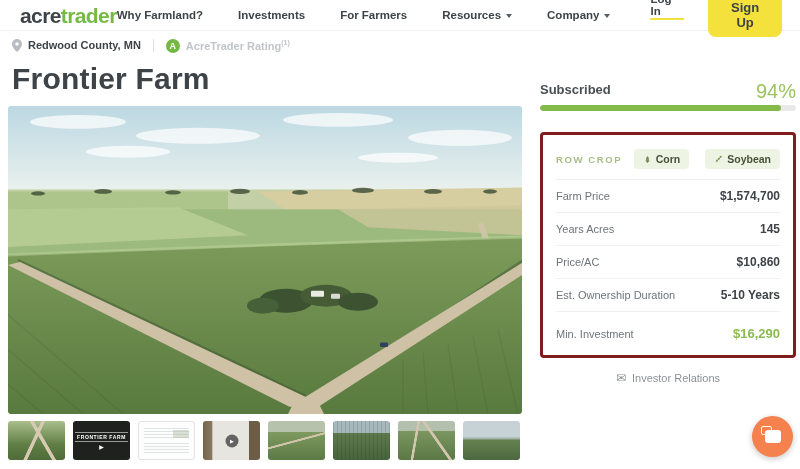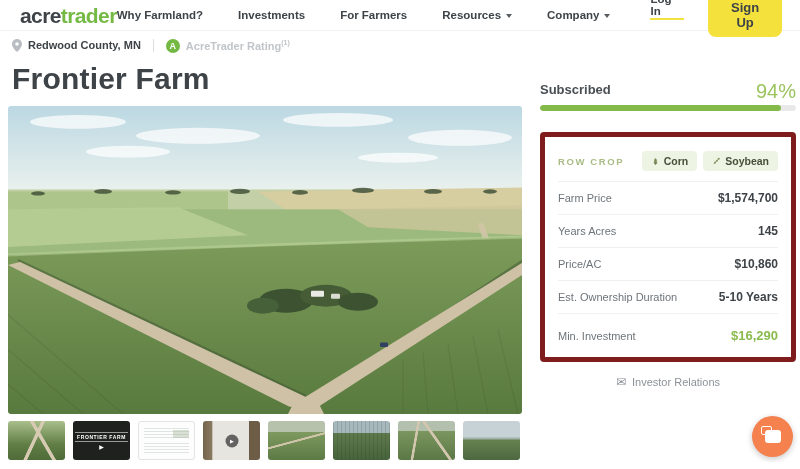--- a/index.html
+++ b/index.html
@@ -60,24 +60,24 @@
   .t8 { background:linear-gradient(180deg, #c7d2d6 0 40%, #9fb0a4 45%, #66814f 50%, #4d6840 100%); }
 
   
   .right-col { position:absolute; top:50px; left:540px; width:256px; }
   .sub-row { display:flex; justify-content:space-between; align-items:flex-end; }
   .sub-label { font-size:13px; color:#4a4f54; font-weight:600; padding-bottom:4px; }
   .sub-pct { font-size:20px; color:#9cc45e; font-weight:500; line-height:1; }
   .progress { height:6px; border-radius:3px; background:#e9e9e9; margin-top:4px; overflow:hidden; }
   .progress-fill { height:100%; border-radius:3px; background:#83ba49; }
 
-  .card { border:5px solid #7f1d1d; border-radius:4px; margin-top:21px; padding:3px 13px 14px; background:#fff; }
+  .card { border:3px solid #7f1d1d; border-radius:4px; margin-top:21px; padding:3px 13px 14px; background:#fff; }
   .crop-row { display:flex; justify-content:space-between; align-items:center; padding:11px 0 10px; border-bottom:1px solid #f0f0f0; }
   .crop-label { font-size:9.5px; letter-spacing:1.6px; color:#a9bc85; font-weight:700; }
-  .badges { display:flex; gap:6px; }
+  .badges { display:flex; gap:16px; }
   .badge { display:flex; align-items:center; gap:4px; background:#eef4e3; border-radius:4px; padding:4px 9px; font-size:10.5px; font-weight:700; color:#46503a; cursor:default; }
   .drow { display:flex; justify-content:space-between; align-items:center; padding:9px 0; border-bottom:1px solid #f0f0f0; }
   .drow .lbl { font-size:11px; color:#6e747a; }
   .drow .val { font-size:12px; font-weight:700; color:#3e4347; }
   .min-row { border-bottom:none; padding:13px 0 0; margin-top:1px; }
   .min-row .val { color:#8abb4f; font-size:13px; }
 
   .invest-btn { margin-top:13px; width:100%; height:38px; background:#f5e53c; border:none; border-radius:4px; font-size:14px; font-weight:700; color:#3e4347; cursor:pointer; font-family:inherit; }
   .ir-link { display:flex; justify-content:center; align-items:center; gap:6px; margin-top:14px; font-size:11px; color:#8d9298; cursor:pointer; }
   .mail-glyph { font-size:12px; line-height:1; color:#8d9298; }

